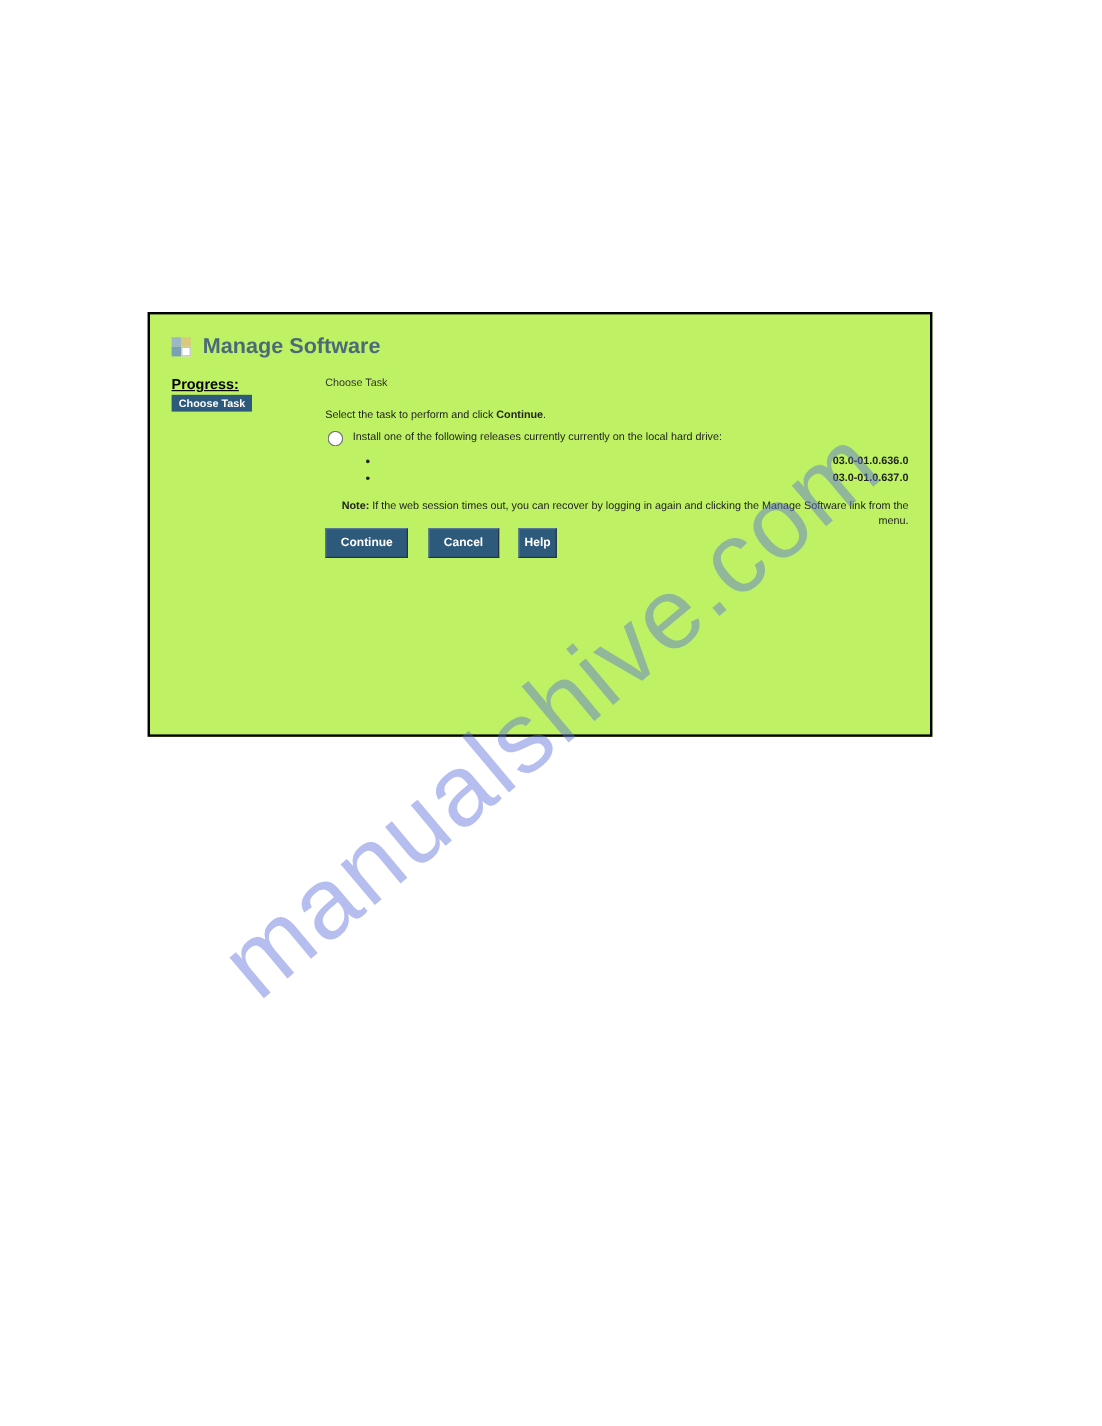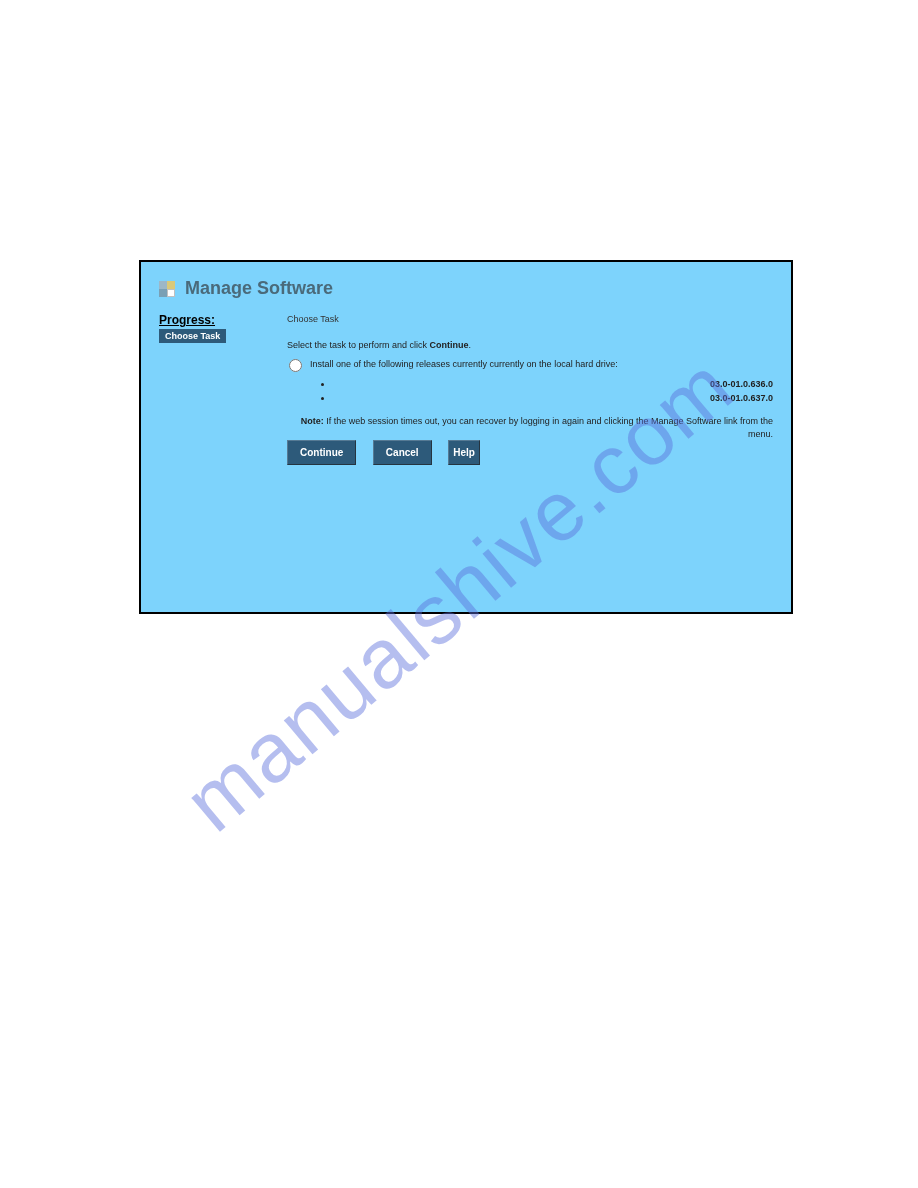--- a/index.html
+++ b/index.html
@@ -7,26 +7,26 @@
     padding: 0;
     width: 918px;
     height: 1188px;
     background: #ffffff;
     font-family: Verdana, Arial, sans-serif;
     position: relative;
     overflow: hidden;
   }
   .page-frame {
     position: absolute;
-    left: 139px;
+    left: 123px;
     top: 260px;
     width: 650px;
     height: 350px;
     border: 2px solid #000;
-    background: #7dd3fc;
+    background: #bef264;
   }
   .header-row {
     display: flex;
     align-items: center;
     padding: 16px 18px 8px 18px;
   }
   .logo-icon {
     width: 16px;
     height: 16px;
     position: relative;

